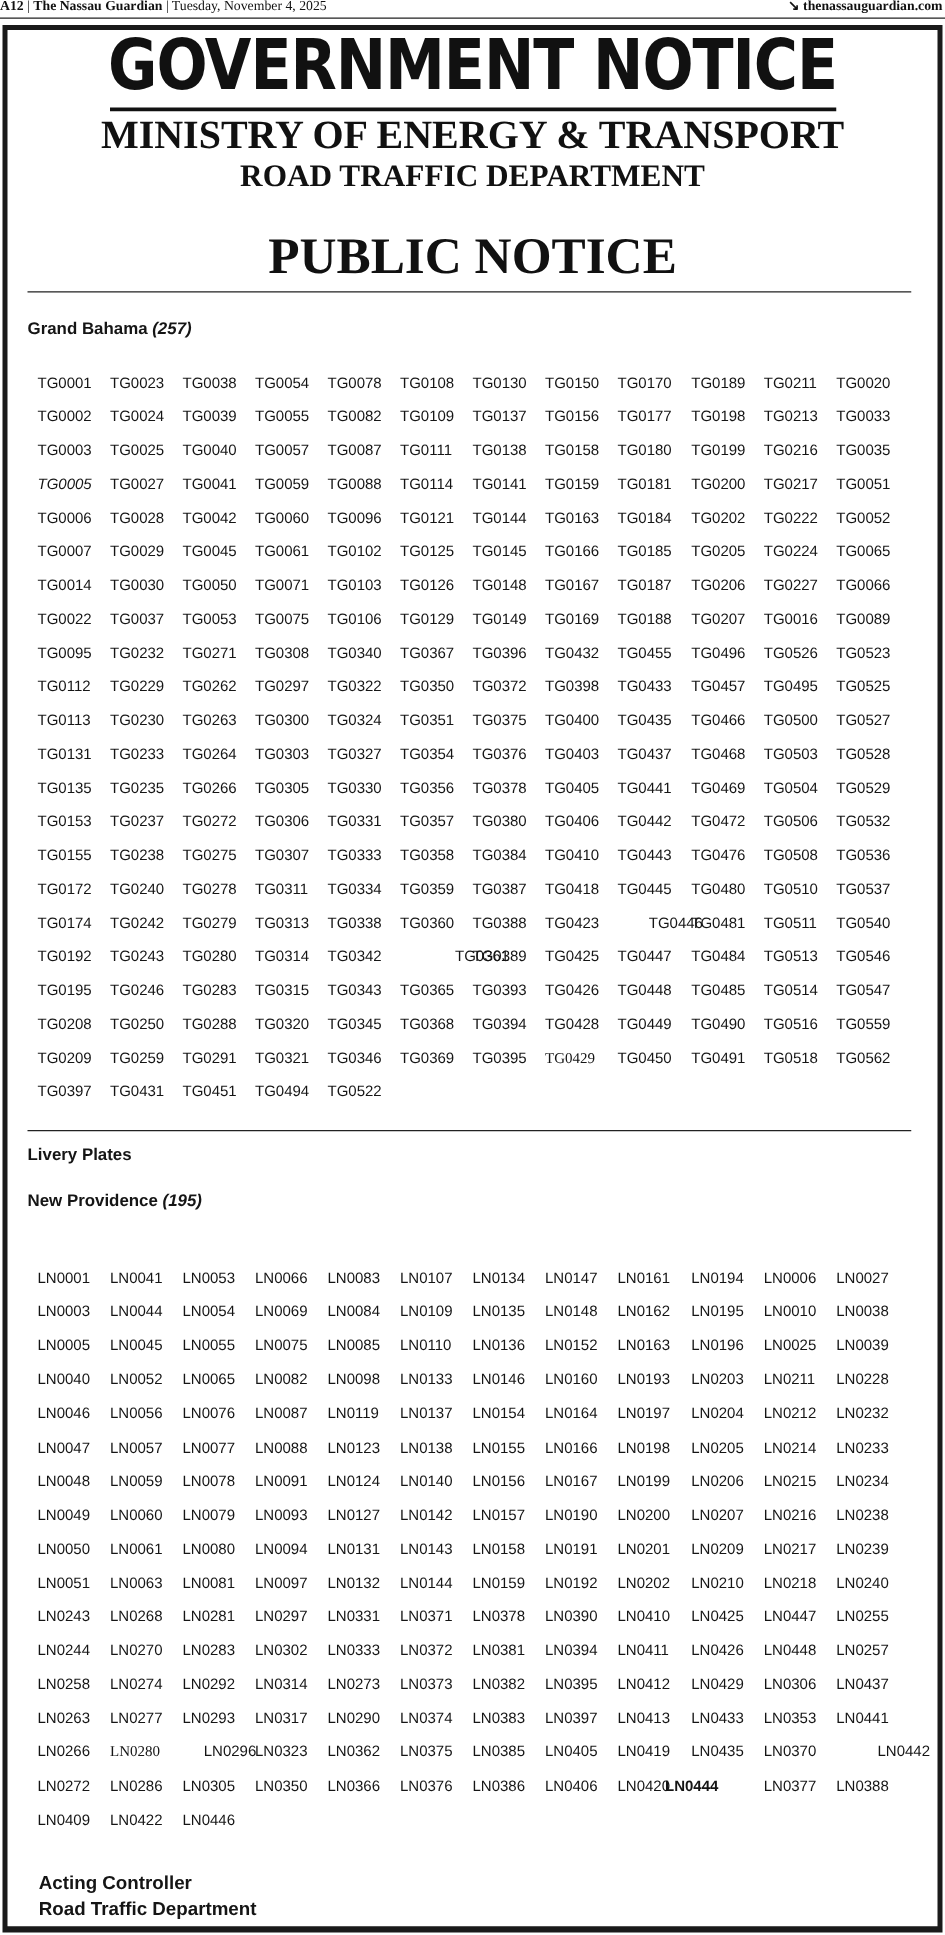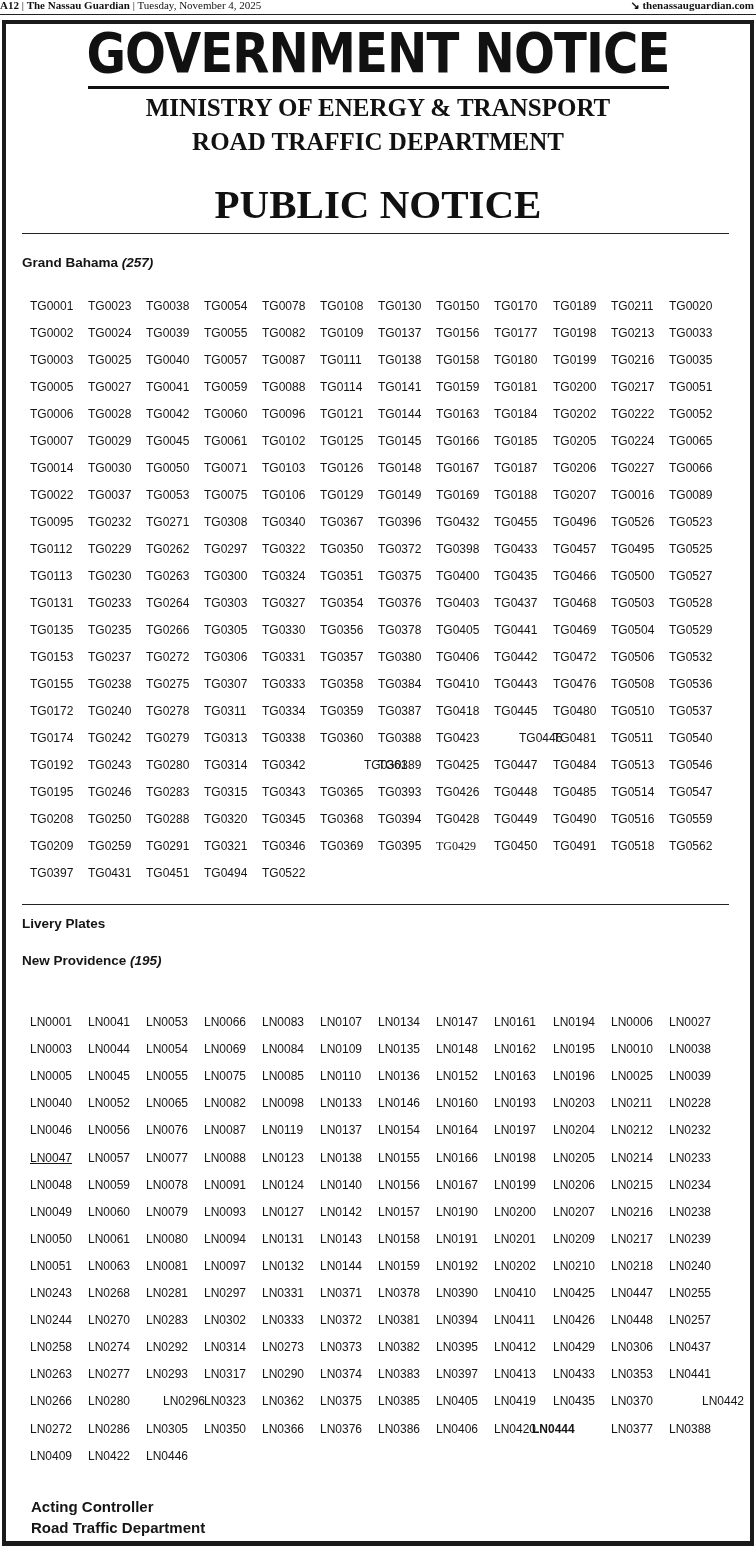--- a/index.html
+++ b/index.html
@@ -14,21 +14,21 @@
   .masthead .rule { position: absolute; left: 0; right: 0; top: 14px; height: 1px; background: #222; }
 
   .frame { position: absolute; left: 2px; top: 20px; width: 752px; height: 1526px;
     border: 4px solid #1a1a1a; border-bottom-width: 5px; }
 
   .gov-title { position: absolute; left: 0; width: 756px; top: 22px; text-align: center;
     font-family: "DejaVu Sans", sans-serif; font-weight: bold; font-size: 56px; line-height: 62px;
     letter-spacing: -1px; transform: scaleX(0.86); transform-origin: center; color: #111; }
   .gov-rule { position: absolute; left: 88px; width: 581px; top: 86px; height: 3px; background: #111; }
   .ministry { position: absolute; left: 0; width: 756px; top: 92px; text-align: center;
-    font-family: "Liberation Serif", serif; font-weight: bold; font-size: 25px; line-height: 31px; color: #111; }
+    font-family: "Liberation Serif", serif; font-weight: bold; font-size: 32px; line-height: 31px; color: #111; }
   .dept { position: absolute; left: 0; width: 756px; top: 126px; text-align: center;
     font-family: "Liberation Serif", serif; font-weight: bold; font-size: 25px; line-height: 31px; color: #111; }
   .public { position: absolute; left: 0; width: 756px; top: 180px; text-align: center;
     font-family: "Liberation Serif", serif; font-weight: bold; font-size: 41px; line-height: 48px; color: #111; }
   .hr { position: absolute; left: 22px; width: 707px; height: 1px; background: #222; }
 
   .section-h { position: absolute; left: 22px; font-weight: bold; font-size: 13.5px; line-height: 16px; color: #151515; }
   .section-h i { font-style: italic; }
 
   .grid { position: absolute; left: 0; width: 756px; }
@@ -94,21 +94,21 @@
       <span class="cell" style="left: 262px;">TG0087</span>
       <span class="cell" style="left: 320px;">TG0111</span>
       <span class="cell" style="left: 378px;">TG0138</span>
       <span class="cell" style="left: 436px;">TG0158</span>
       <span class="cell" style="left: 494px;">TG0180</span>
       <span class="cell" style="left: 553px;">TG0199</span>
       <span class="cell" style="left: 611px;">TG0216</span>
       <span class="cell" style="left: 669px;">TG0035</span>
     </div>
     <div class="row" style="top: 379px;">
-      <span class="cell" style="left: 30px;">TG0005</span>
+      <span class="cell" style="left: 30px; font-style: italic;">TG0005</span>
       <span class="cell" style="left: 88px;">TG0027</span>
       <span class="cell" style="left: 146px;">TG0041</span>
       <span class="cell" style="left: 204px;">TG0059</span>
       <span class="cell" style="left: 262px;">TG0088</span>
       <span class="cell" style="left: 320px;">TG0114</span>
       <span class="cell" style="left: 378px;">TG0141</span>
       <span class="cell" style="left: 436px;">TG0159</span>
       <span class="cell" style="left: 494px;">TG0181</span>
       <span class="cell" style="left: 553px;">TG0200</span>
       <span class="cell" style="left: 611px;">TG0217</span>
@@ -431,21 +431,21 @@
       <span class="cell" style="left: 262px;">LN0119</span>
       <span class="cell" style="left: 320px;">LN0137</span>
       <span class="cell" style="left: 378px;">LN0154</span>
       <span class="cell" style="left: 436px;">LN0164</span>
       <span class="cell" style="left: 494px;">LN0197</span>
       <span class="cell" style="left: 553px;">LN0204</span>
       <span class="cell" style="left: 611px;">LN0212</span>
       <span class="cell" style="left: 669px;">LN0232</span>
     </div>
     <div class="row" style="top: 1149.5px;">
-      <span class="cell" style="left: 30px; text-decoration: underline;">LN0047</span>
+      <span class="cell" style="left: 30px;">LN0047</span>
       <span class="cell" style="left: 88px;">LN0057</span>
       <span class="cell" style="left: 146px;">LN0077</span>
       <span class="cell" style="left: 204px;">LN0088</span>
       <span class="cell" style="left: 262px;">LN0123</span>
       <span class="cell" style="left: 320px;">LN0138</span>
       <span class="cell" style="left: 378px;">LN0155</span>
       <span class="cell" style="left: 436px;">LN0166</span>
       <span class="cell" style="left: 494px;">LN0198</span>
       <span class="cell" style="left: 553px;">LN0205</span>
       <span class="cell" style="left: 611px;">LN0214</span>
@@ -558,21 +558,21 @@
       <span class="cell" style="left: 320px;">LN0374</span>
       <span class="cell" style="left: 378px;">LN0383</span>
       <span class="cell" style="left: 436px;">LN0397</span>
       <span class="cell" style="left: 494px;">LN0413</span>
       <span class="cell" style="left: 553px;">LN0433</span>
       <span class="cell" style="left: 611px;">LN0353</span>
       <span class="cell" style="left: 669px;">LN0441</span>
     </div>
     <div class="row" style="top: 1393.4px;">
       <span class="cell" style="left: 30px;">LN0266</span>
-      <span class="cell" style="left: 88px;">LN0280</span>
+      <span class="cell" style="left: 88px; font-family: Liberation Serif, serif;">LN0280</span>
       <span class="cell" style="left: 146px; margin-left: 17px;">LN0296</span>
       <span class="cell" style="left: 204px;">LN0323</span>
       <span class="cell" style="left: 262px;">LN0362</span>
       <span class="cell" style="left: 320px;">LN0375</span>
       <span class="cell" style="left: 378px;">LN0385</span>
       <span class="cell" style="left: 436px;">LN0405</span>
       <span class="cell" style="left: 494px;">LN0419</span>
       <span class="cell" style="left: 553px;">LN0435</span>
       <span class="cell" style="left: 611px;">LN0370</span>
       <span class="cell" style="left: 669px; margin-left: 33px;">LN0442</span>

